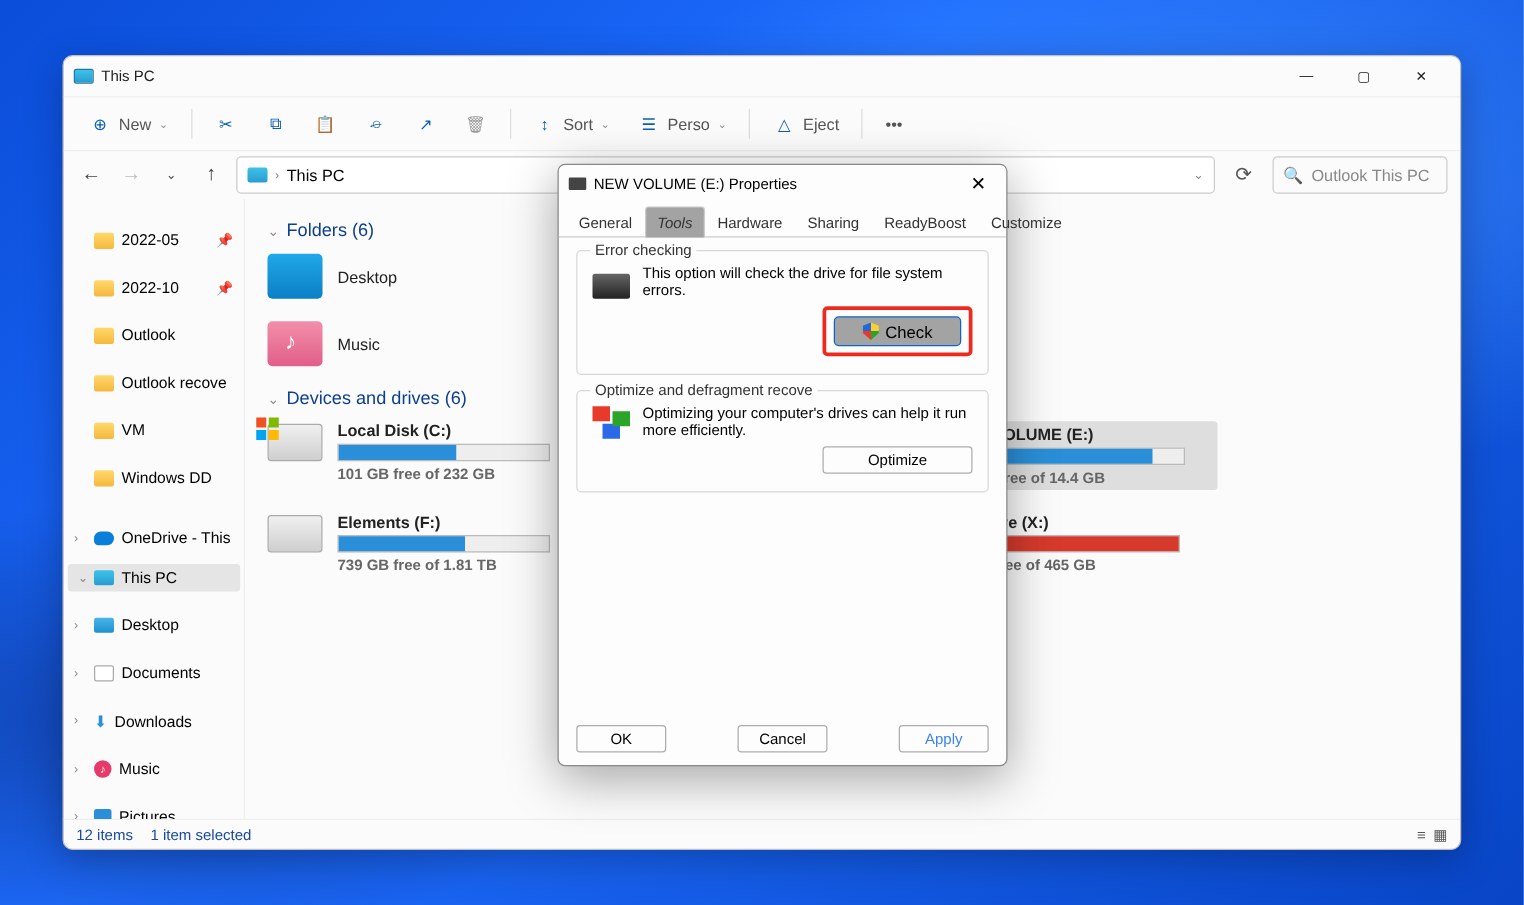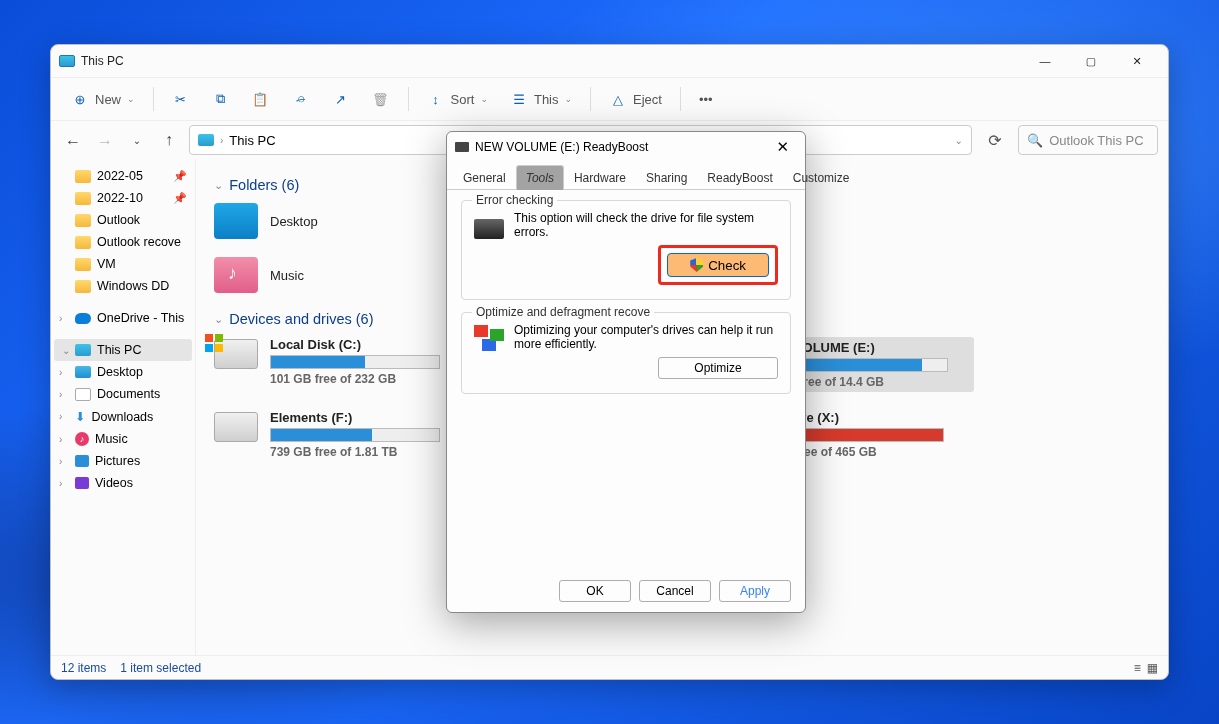--- a/index.html
+++ b/index.html
@@ -23,21 +23,21 @@
 .navrow { height: 38px; display: flex; align-items: center; padding: 6px 10px; gap: 8px; }
 .navbtn { width: 24px; height: 24px; display: flex; align-items: center; justify-content: center; color: #444; }
 .addressbar { flex: 1; height: 30px; border: 1px solid #ccc; border-radius: 4px; background: #fff; display: flex; align-items: center; padding: 0 8px; font-size: 13px; gap: 6px; }
 .addressbar .pcicon { width: 16px; height: 12px; background: linear-gradient(#3cc2e8,#2a9cd0); border-radius: 2px; }
 .addressbar .chev { color: #888; font-size: 10px; }
 .refresh { width: 30px; height: 30px; display: flex; align-items: center; justify-content: center; color: #555; }
 .searchbox { width: 140px; height: 30px; border: 1px solid #ccc; border-radius: 4px; display: flex; align-items: center; padding: 0 8px; color: #888; font-size: 13px; gap: 6px; }
 
 .body { flex: 1; display: flex; overflow: hidden; }
 .sidebar { width: 145px; border-right: 1px solid #eee; overflow-y: auto; padding: 6px 0; font-size: 12.5px; }
-.sideitem { display: flex; align-items: center; gap: 6px; padding: 4px 8px 4px 24px; position: relative; white-space: nowrap; }
+.sideitem { display: flex; align-items: center; gap: 6px; padding: 4px 8px 4px 24px; position: relative; white-space: nowrap; margin-top: 16px; }
 .sideitem.selected { background: #e5e5e6; border-radius: 3px; margin: 0 3px; padding-left: 21px; }
 .sideitem .pin { margin-left: auto; color: #888; font-size: 11px; }
 .sideitem .chev { position: absolute; left: 8px; color: #888; font-size: 10px; }
 .foldericon { width: 16px; height: 13px; background: linear-gradient(#ffd86b,#f5b83d); border-radius: 2px; }
 .pcicon-s { width: 16px; height: 12px; background: linear-gradient(#3cc2e8,#2a9cd0); border-radius: 2px; }
 .onedriveicon { width: 16px; height: 11px; background: #0a7fd9; border-radius: 6px 6px 6px 4px; }
 
 .content { flex: 1; padding: 10px 18px; overflow: auto; font-size: 13px; color: #222; }
 .grouphdr { display: flex; align-items: center; gap: 6px; color: #0c3e92; font-size: 14.5px; margin: 8px 0 10px 0; }
 .grouphdr .chev { color: #888; font-size: 11px; }
@@ -79,24 +79,24 @@
 .groupbox { border: 1px solid #d8d8d8; border-radius: 4px; padding: 10px 12px 14px 12px; margin-bottom: 12px; position: relative; }
 .groupbox .legend { position: absolute; top: -8px; left: 10px; background: #fdfdfd; padding: 0 4px; font-size: 12px; color: #333; }
 .groupbox .row { display: flex; gap: 10px; align-items: flex-end; }
 .hdicon { width: 30px; height: 20px; background: linear-gradient(#666,#222); border-radius: 2px; margin-top: 2px; }
 .colicon { width: 30px; height: 26px; background:
   linear-gradient(#e83a2a,#e83a2a) 0 0/14px 12px no-repeat,
   linear-gradient(#2aa52a,#2aa52a) 16px 4px/14px 12px no-repeat,
   linear-gradient(#2a6ae8,#2a6ae8) 8px 14px/14px 12px no-repeat; }
 .dlgbtn { height: 22px; padding: 0 18px; border: 1px solid #adadad; background: #fdfdfd; border-radius: 3px; font-size: 12px; display: inline-flex; align-items: center; gap: 4px; }
 .checkbtn-wrap { border: 3px solid #ec2a1f; padding: 5px 6px; border-radius: 4px; margin-top: 6px; margin-left: auto; width: fit-content; }
-.checkbtn { border: 1.5px solid #0a66c8; height: 24px; padding: 0 22px; border-radius: 4px; display: inline-flex; align-items: center; gap: 5px; background: #fdba74; }
+.checkbtn { border: 1.5px solid #0a66c8; height: 24px; padding: 0 22px; border-radius: 4px; display: inline-flex; align-items: center; gap: 5px; background: #a3a3a3; }
 .shield { width: 13px; height: 14px; background: conic-gradient(#ffcf30 0 90deg,#2aa52a 90deg 180deg,#e83a2a 180deg 270deg,#1e6ad6 270deg 360deg); clip-path: polygon(50% 0,100% 18%,100% 60%,50% 100%,0 60%,0 18%); }
 .optbtn-row { display: flex; justify-content: flex-end; margin-top: 6px; align-items: flex-end; }
-.dlg-footer { padding: 10px 14px; display: flex; justify-content: flex-end; gap: 8px; }
+.dlg-footer { padding: 10px 14px; display: flex; justify-content: space-between; gap: 8px; }
 .dlg-footer .dlgbtn { width: 72px; justify-content: center; }
 </style>
 </head>
 <body>
 
 <div class="swirl"></div>
 
 <div class="explorer">
   <div class="titlebar">
     <div class="pcicon"></div>
@@ -134,21 +134,21 @@
         <span class="icon" style="color:#999">🗑</span>
       </div>
     <div class="sep"></div>
     <div class="tbtn">
         <span class="icon">↕</span>
         <span>Sort</span> 
         <span style="font-size:9px;color:#888">⌄</span>
       </div>
     <div class="tbtn">
         <span class="icon">☰</span>
-        <span>This</span> 
+        <span>Perso</span> 
         <span style="font-size:9px;color:#888">⌄</span>
       </div>
     <div class="sep"></div>
     <div class="tbtn">
         <span class="icon">△</span>
         <span>Eject</span>
       </div>
     <div class="sep"></div>
     <div class="tbtn">
         <span>•••</span>
@@ -322,21 +322,21 @@
     <div class="right">
       <span>≡</span>
       <span>▦</span>
     </div>
   </div>
 </div>
 
 <div class="dialog">
   <div class="dlg-title">
     <div class="drvicon"></div>
-    <span>NEW VOLUME (E:) ReadyBoost</span>
+    <span>NEW VOLUME (E:) Properties</span>
     <span class="close">✕</span>
   </div>
   <div class="tabs">
     <div class="tab">General</div>
     <div class="tab active">Tools</div>
     <div class="tab">Hardware</div>
     <div class="tab">Sharing</div>
     <div class="tab">ReadyBoost</div>
     <div class="tab">Customize</div>
   </div>

